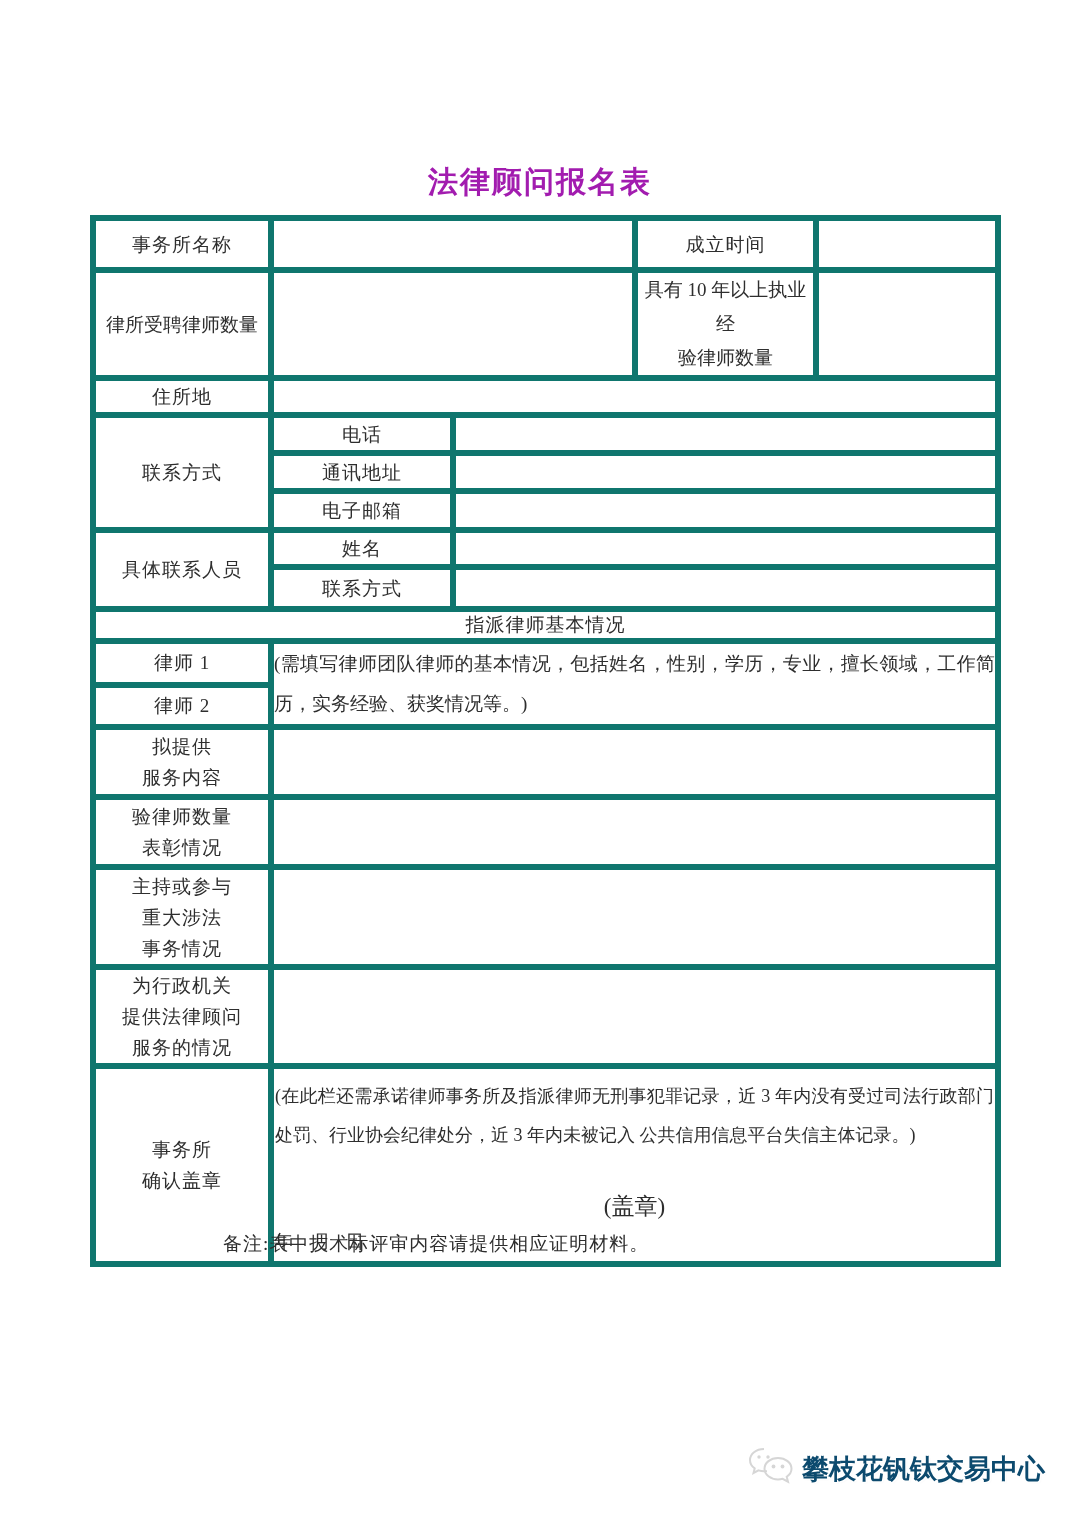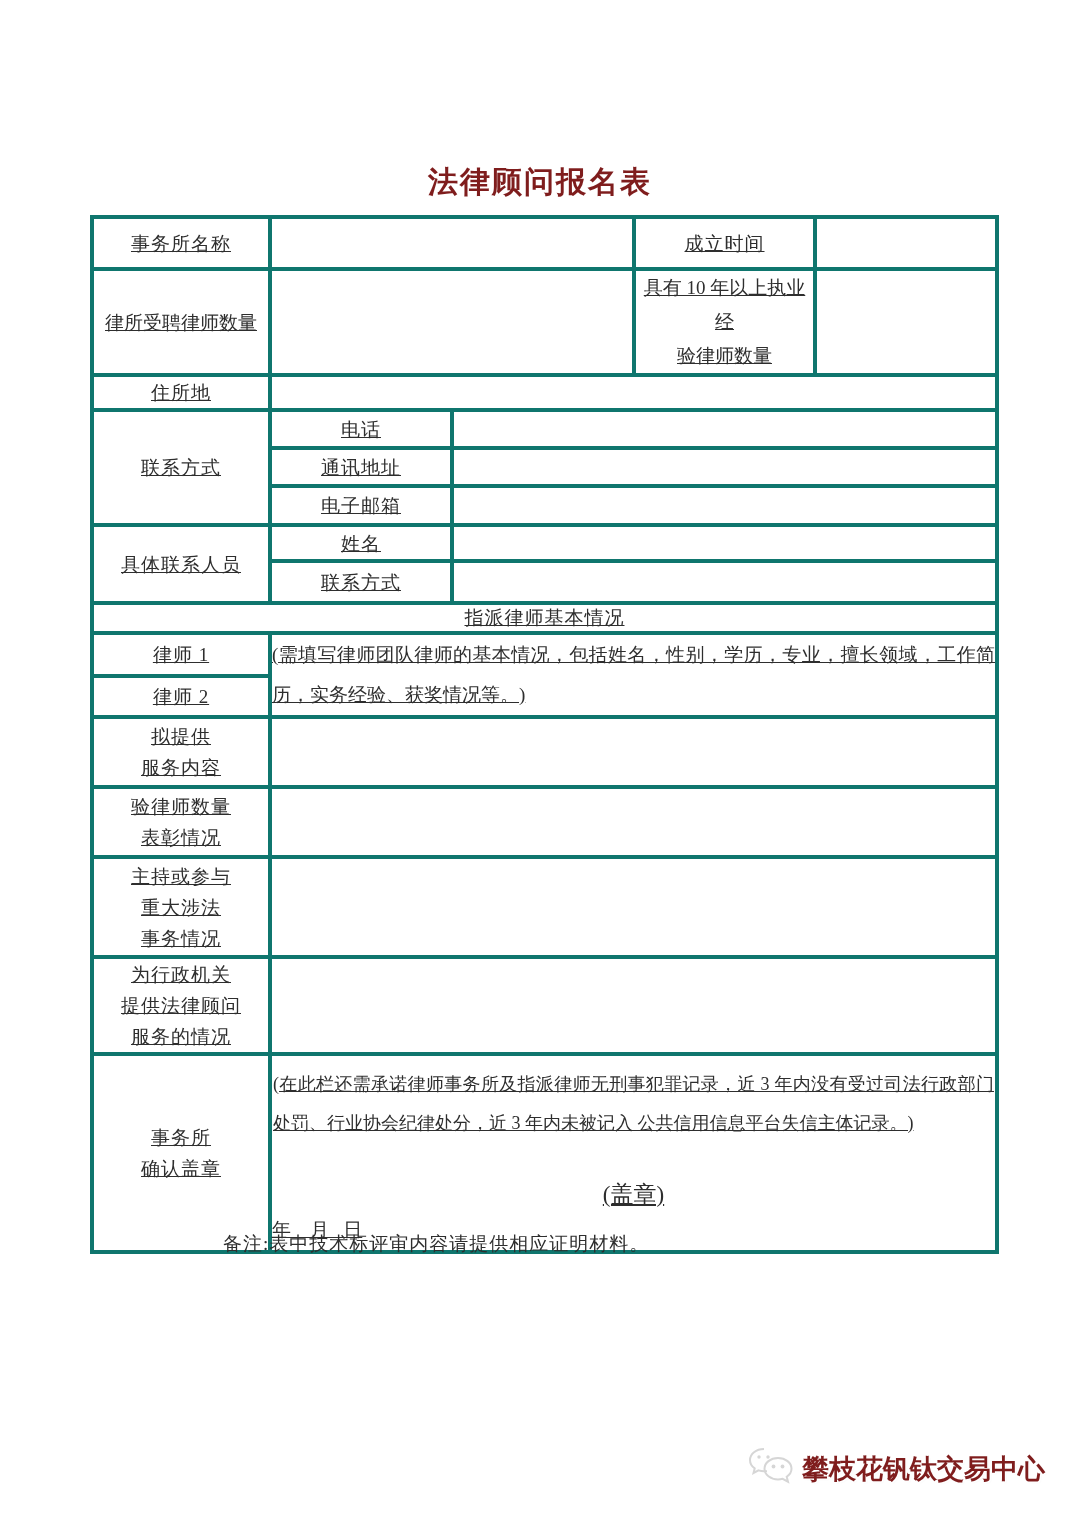--- a/index.html
+++ b/index.html
@@ -20,37 +20,36 @@
   .doc-title {
     position: absolute;
     top: 162px;
     left: 0;
     width: 100%;
     margin: 0;
     text-align: center;
     font-size: 30px;
     font-weight: 700;
     letter-spacing: 2px;
-    color: #7f1d1d;
+    color: #a21caf;
   }
   table.form-table {
     position: absolute;
     left: 90px;
     top: 215px;
     width: 905px;
     border-collapse: collapse;
     table-layout: fixed;
   }
   table.form-table td {
-    border: 4px solid #0f766e;
+    border: 6px solid #0f766e;
     font-size: 19px;
     vertical-align: middle;
     padding: 0;
     overflow: hidden;
-    text-decoration: underline;
   }
   td.lbl {
     text-align: center;
     letter-spacing: 1px;
     line-height: 31px;
     color: #2e2e2e;
   }
   td.wrap-lbl {
     letter-spacing: 0;
     padding: 0 3px;
@@ -98,21 +97,21 @@
     color: #2e2e2e;
     margin-left: 47px;
   }
   .watermark {
     position: absolute;
     left: 748px;
     top: 1446px;
     display: flex;
     align-items: center;
     gap: 6px;
-    color: #7f1d1d;
+    color: #0c4a6e;
     font-size: 27px;
     font-weight: 700;
     letter-spacing: 0px;
     text-shadow: 1px 1px 0 #ffffff, 2px 2px 1px #fcfcfc;
     user-select: none;
   }
   .watermark svg {
     display: block;
     filter: drop-shadow(1px 1px 0 #ffffff);
   }

